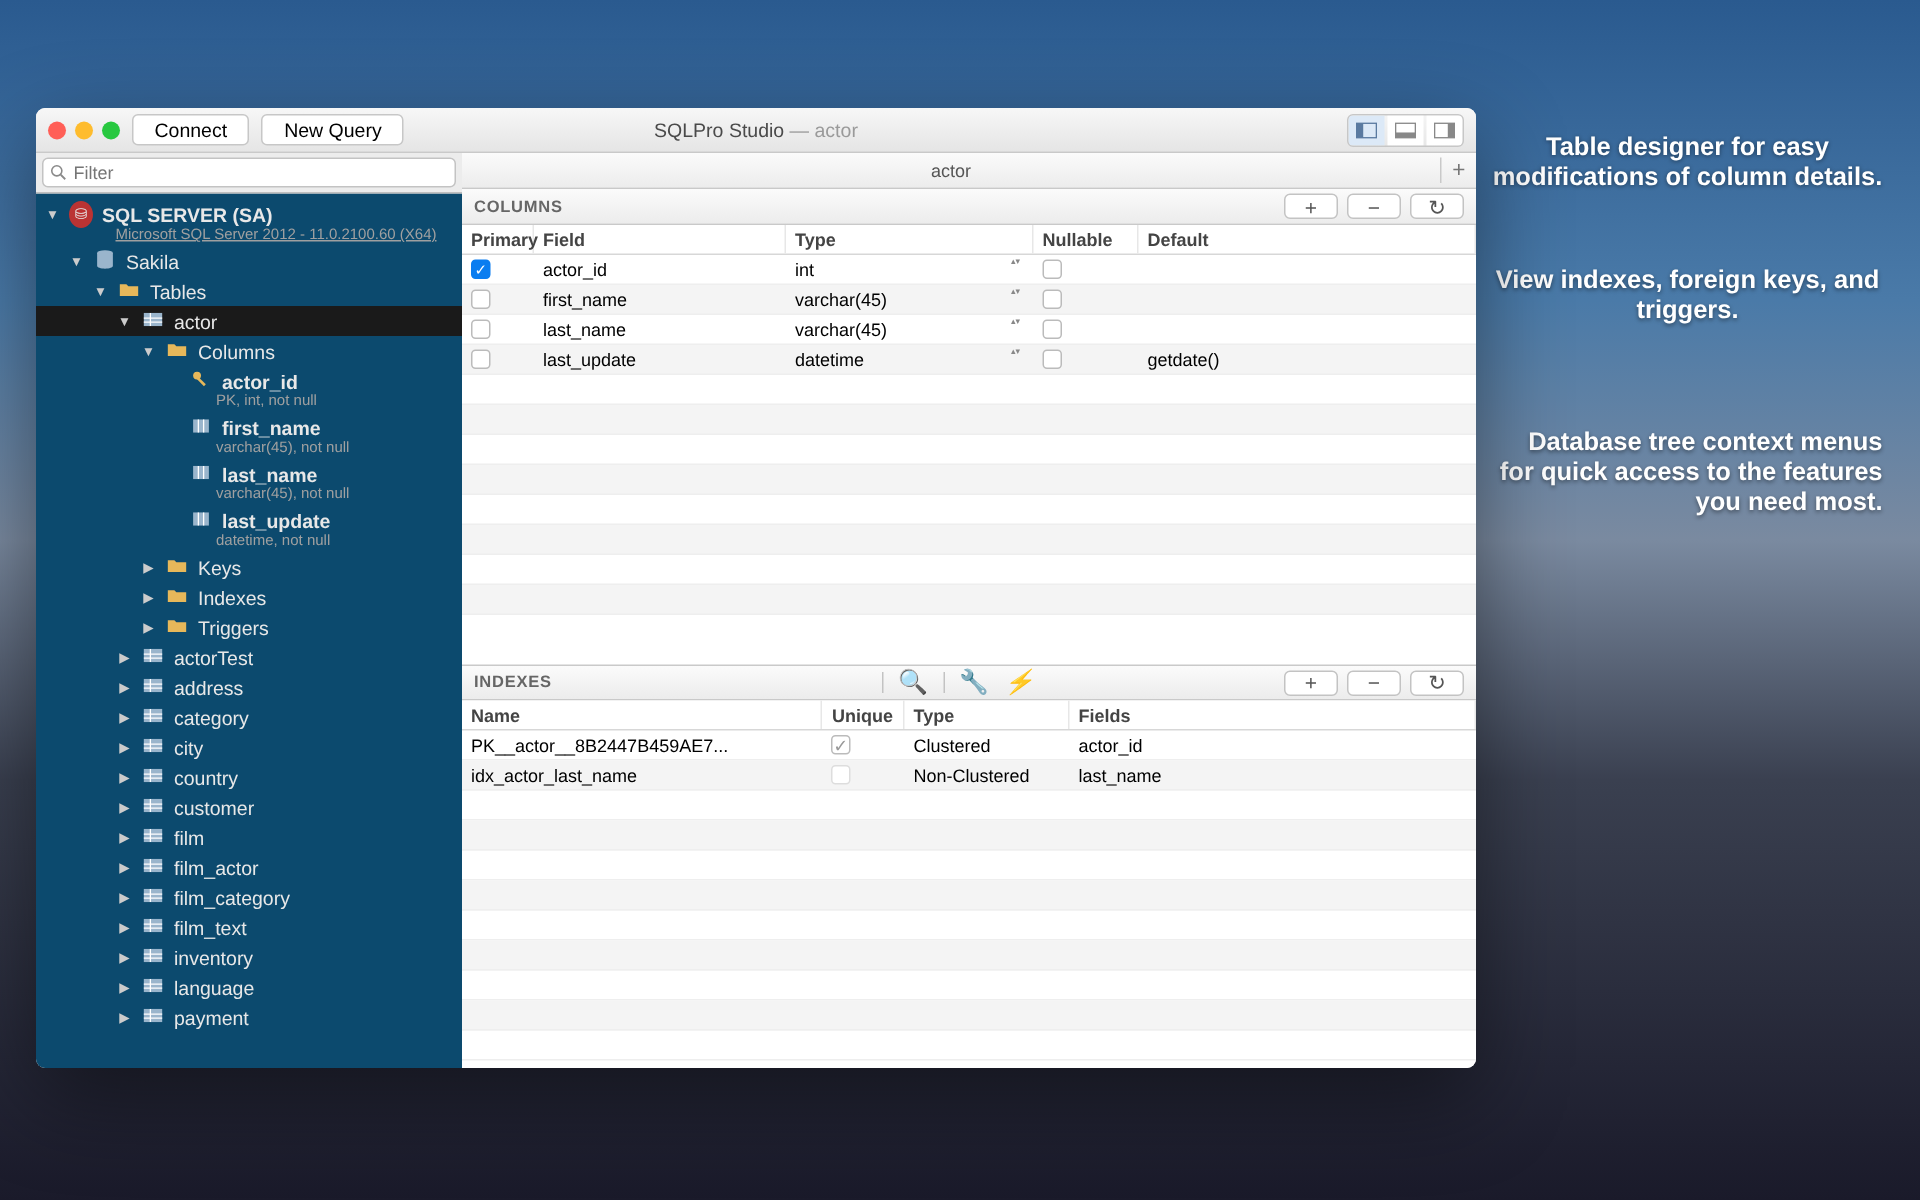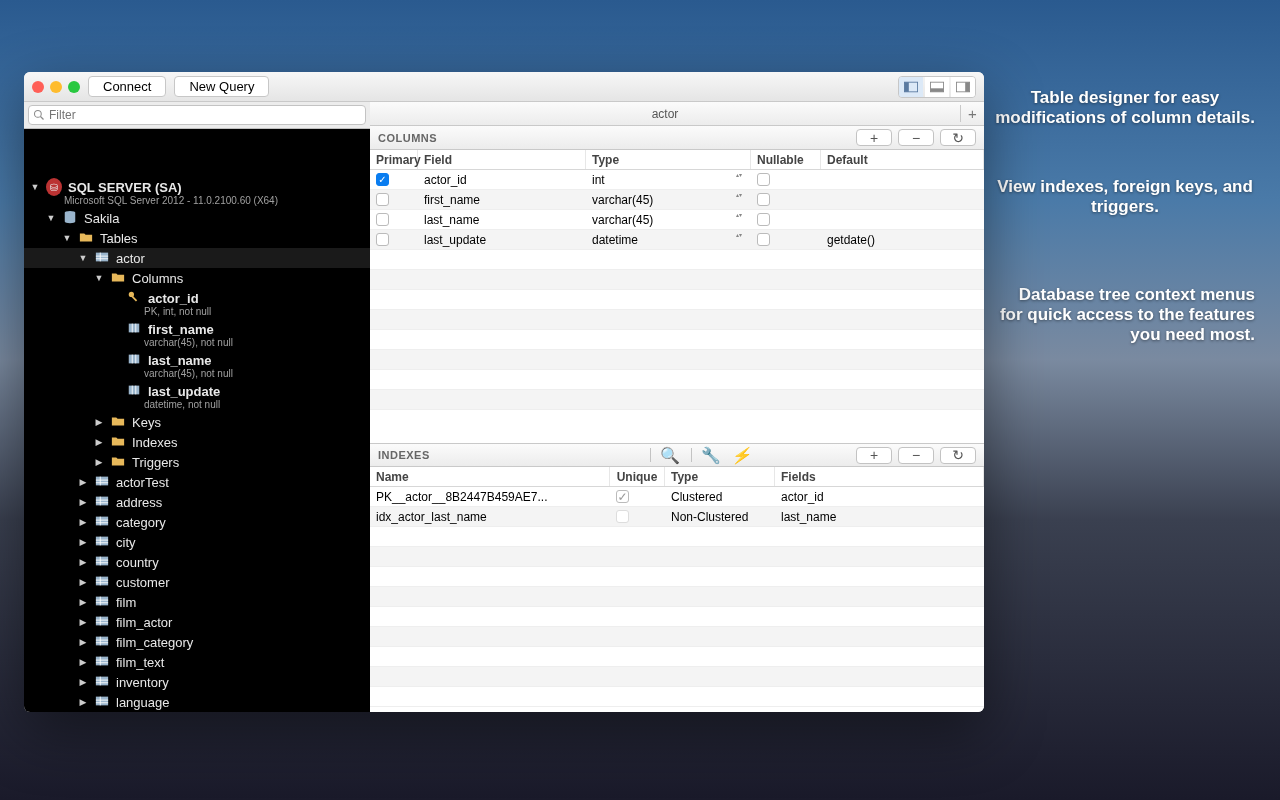--- a/index.html
+++ b/index.html
@@ -28,21 +28,21 @@
   font-size: 13px; cursor: pointer;
 }
 .title-center { position: absolute; left: 0; right: 0; text-align: center; font-size: 13px; color: #4a4a4a; pointer-events: none; }
 .title-center .dim { color: #9a9a9a; }
 .tb-right { margin-left: auto; display: flex; gap: 2px; border: 1px solid #c7c7c7; border-radius: 4px; overflow: hidden; }
 .tb-seg { width: 24px; height: 20px; display: flex; align-items: center; justify-content: center; background: #fff; cursor: pointer; }
 .tb-seg.active { background: #dce9f7; }
 .tb-seg svg { width: 14px; height: 12px; }
 
 .body { display: flex; height: calc(100% - 30px); }
-.sidebar { width: 346px; background: #000000; color: #e8e8e8; display: flex; flex-direction: column; gap: 44px; }
+.sidebar { width: 284px; background: #0c4a6e; color: #e8e8e8; display: flex; flex-direction: column; }
 .filter-wrap { background: #ececec; border-bottom: 1px solid #bfbfbf; padding: 3px 4px; }
 .filter {
   width: 100%; border: 1px solid #c3c3c3; border-radius: 4px; height: 20px; font-size: 12px; padding: 0 4px 0 20px;
   background: #fff;
 }
 .filter-box { position: relative; }
 .filter-box svg { position: absolute; left: 5px; top: 4px; width: 12px; height: 12px; fill: #8a8a8a; }
 .tree { flex: 1; overflow: hidden; font-size: 13px; padding-top: 4px; }
 .row { display: flex; align-items: center; gap: 6px; height: 20px; padding-right: 8px; cursor: pointer; white-space: nowrap; }
 .row .disc { width: 10px; text-align: center; font-size: 9px; color: #ccc; }
@@ -88,20 +88,23 @@
 
 <div class="window">
   <div class="titlebar">
     <div class="traffic">
       <div class="dot r"></div>
       <div class="dot y"></div>
       <div class="dot g"></div>
     </div>
     <button class="tb-btn">Connect</button>
     <button class="tb-btn">New Query</button>
+    <div class="title-center">
+      <span>SQLPro Studio</span><span class="dim"> — </span><span class="dim">actor</span>
+    </div>
     <div class="tb-right">
       <div class="tb-seg active">
           <svg viewBox="0 0 16 12">
             <rect x="0.5" y="0.5" width="15" height="11" fill="none" stroke="#5a7aa0"></rect>
             <rect x="0.5" y="0.5" width="5" height="11" fill="#5a7aa0"></rect>
           </svg>
         </div>
       <div class="tb-seg">
           <svg viewBox="0 0 16 12">
             <rect x="0.5" y="0.5" width="15" height="11" fill="none" stroke="#888"></rect>
@@ -129,21 +132,21 @@
         </div>
       </div>
       <div class="tree" id="tree">
           <div class="row" style="padding-left: 6px;">
             <span class="disc">▼</span>
             <span class="ic">
               <span class="ic-server">⛁</span>
             </span>
             <span><b>SQL SERVER (SA)</b></span>
           </div>
-          <div class="sub" style="padding-left: 40px;">Microsoft SQL Server 2012 - 11.0.2100.60 (X64)</div>
+          <div class="sub" style="padding-left: 53px; text-decoration: underline;">Microsoft SQL Server 2012 - 11.0.2100.60 (X64)</div>
           <div class="row" style="padding-left: 22px;">
             <span class="disc">▼</span>
             <span class="ic">
               <span class="ic-db"><svg viewBox="0 0 16 16">
                   <ellipse cx="8" cy="3" rx="6" ry="2" fill="#9ab5cc"></ellipse>
                   <path d="M2 3v10c0 1.1 2.7 2 6 2s6-.9 6-2V3" fill="#9ab5cc"></path>
                 </svg></span>
             </span>
             <span>Sakila</span>
           </div>

